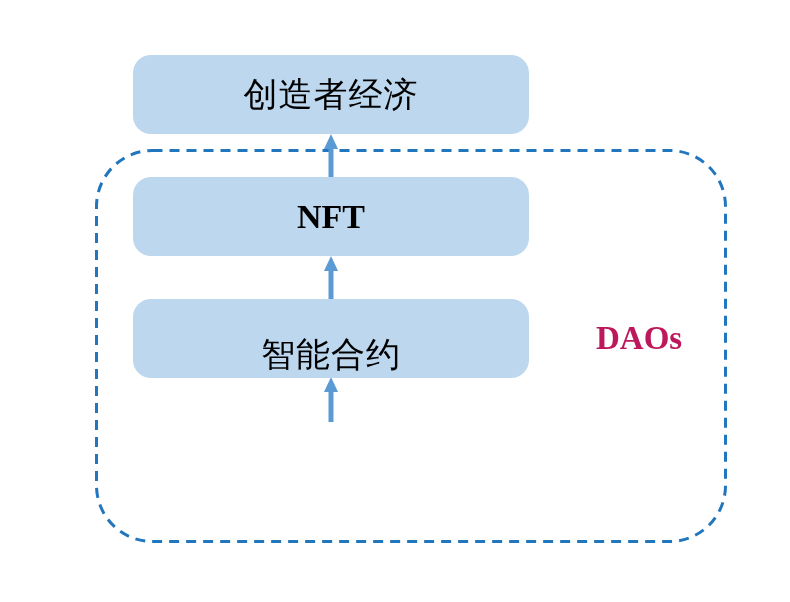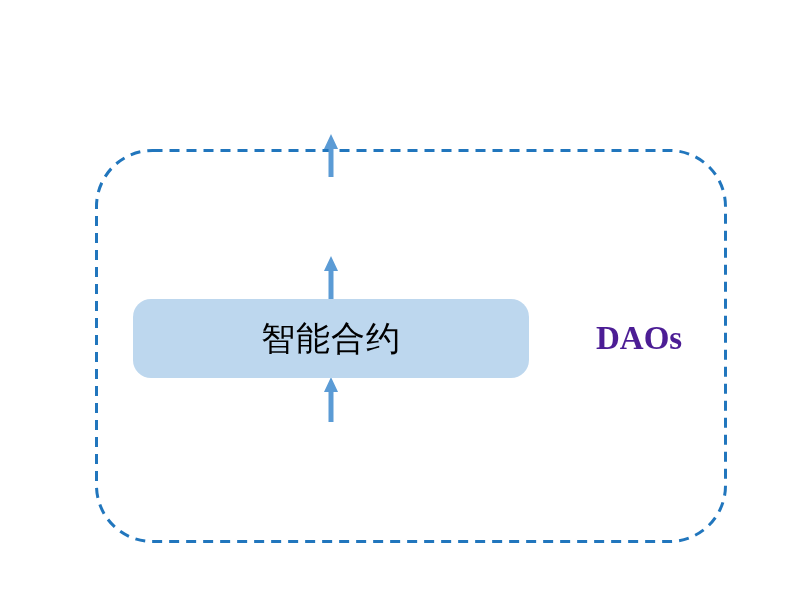--- a/index.html
+++ b/index.html
@@ -31,31 +31,31 @@
     border-radius: 18px;
     display: flex;
     align-items: center;
     justify-content: center;
     color: #000000;
     font-size: 34px;
     letter-spacing: 1px;
   }
   .box-1 { top: 55px; }
   .box-2 { top: 177px; font-weight: bold; letter-spacing: 0; }
-  .box-3 { top: 299px; }
+  .box-3 { top: 299px; align-items: flex-end; }
   .box-4 { top: 422px; }
   .daos-label {
     position: absolute;
     left: 596px;
     top: 320px;
     width: 110px;
     height: 36px;
     display: flex;
     align-items: center;
-    color: #4c1d95;
+    color: #be185d;
     font-size: 33px;
     font-weight: bold;
   }
 </style>
 </head>
 <body>
 
 <div class="canvas">
 
   <svg class="overlay" width="790" height="602" viewBox="0 0 790 602" aria-hidden="true">
@@ -71,21 +71,27 @@
       <line x1="331" y1="299" x2="331" y2="269" stroke="#5B9BD5" stroke-width="5"></line>
       <polygon points="331,256 324,271 338,271" fill="#5B9BD5"></polygon>
     </g>
 
     <g>
       <line x1="331" y1="422" x2="331" y2="392" stroke="#5B9BD5" stroke-width="5"></line>
       <polygon points="331,377 324,392 338,392" fill="#5B9BD5"></polygon>
     </g>
   </svg>
 
+  <div class="box box-1">
+    <span>创造者经济</span>
+  </div>
 
+  <div class="box box-2">
+    <span>NFT</span>
+  </div>
 
   <div class="box box-3">
     <span>智能合约</span>
   </div>
 
 
   <div class="daos-label">DAOs</div>
 
 </div>
 

